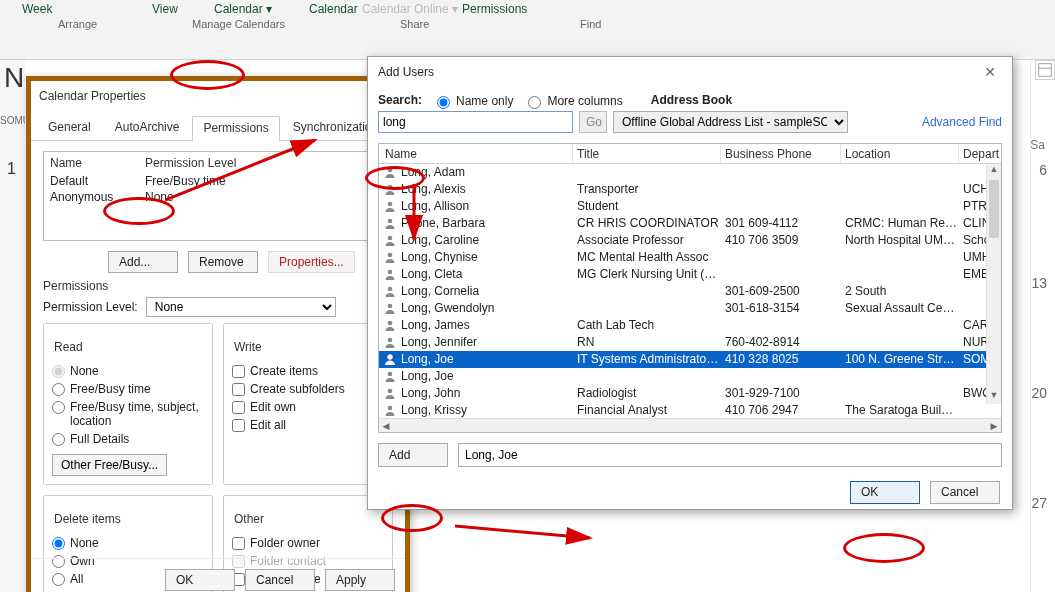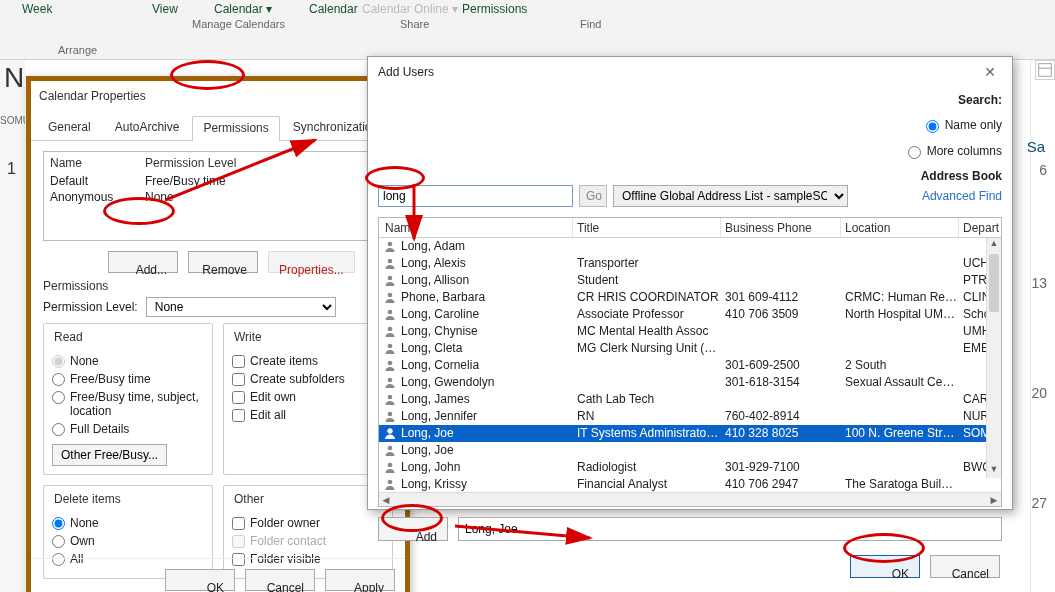--- a/index.html
+++ b/index.html
@@ -51,55 +51,55 @@
 .perm-list {
   border:1px solid #bbb; height:90px; padding:4px 6px; font-size:12px;
 }
 .perm-list .hdr { display:flex; color:#333; margin-bottom:4px; }
 .perm-list .hdr span:first-child { width:95px; }
 .perm-list .row { display:flex; margin-bottom:2px; }
 .perm-list .row span:first-child { width:95px; }
 .btnrow { display:flex; gap:10px; margin:10px 0 6px 65px; }
 .btn {
   min-width:70px; height:22px; font-size:12px; background:#f4f4f4;
-  border:1px solid #a8a8a8; padding:8px 10px; text-align:right; line-height:20px;
+  border:1px solid #a8a8a8; padding:0 10px; text-align:left; line-height:20px;
   cursor:pointer;
 }
 .btn.disabled { color:#b91c1c; border-color:#ddd; cursor:default; }
 .section { margin-top:6px; }
 .section .ttl { font-size:12px; color:#333; margin-bottom:4px; }
 .pl-row { display:flex; align-items:center; gap:8px; margin-bottom:6px; }
 .select {
   border:1px solid #aaa; height:20px; width:190px; font-size:12px; padding:0 4px;
   background:#fff;
 }
 .twocol { display:flex; gap:10px; }
 .box {
-  border:1px solid #ccc; padding:6px 8px 8px; flex:1; border-radius:2px;
+  border:1px solid #ccc; padding:16px 8px 8px; flex:1; border-radius:2px;
 }
 .box .btitle { font-size:12px; color:#333; margin:-14px 0 6px 0; background:#fff; display:inline-block; padding:0 2px;}
 .opt { display:flex; align-items:flex-start; margin:4px 0; font-size:12px; }
 .opt input { margin:1px 5px 0 0; }
 .btn-small { height:22px; padding:0 8px; border:1px solid #a8a8a8; background:#f4f4f4; font-size:12px; cursor:pointer; }
 .dlg-prop .footer {
   position:absolute; left:0; right:0; bottom:0; padding:10px; display:flex;
   justify-content:flex-end; gap:10px; border-top:1px solid #eee;
 }
 
 
 .dlg-users {
   position:absolute; left:367px; top:56px; width:646px; height:454px;
   background:#fff; border:1px solid #9a9a9a; box-shadow:3px 3px 10px rgba(0,0,0,.35);
 }
 .dlg-users .head {
   height:30px; line-height:30px; padding:0 10px; display:flex;
   justify-content:space-between; align-items:center; font-size:12px;
 }
 .search-row {
-  display:flex; align-items:flex-end; gap:10px; padding:6px 10px 2px; font-size:12px;flex-direction:column;
+  display:flex; align-items:flex-start; gap:10px; padding:6px 10px 2px; font-size:12px;
 }
 .search-row .lbl { font-weight:bold; }
 .radio { display:inline-flex; align-items:center; gap:3px; }
 .input-row { display:flex; align-items:center; gap:6px; padding:0 10px 6px; }
 .txt {
   border:1px solid #7a99c8; height:22px; width:195px; font-size:12px; padding:0 4px;
 }
 .go { width:28px; height:22px; font-size:12px; border:1px solid #bbb; background:#eee; color:#888; }
 .select2 { height:22px; border:1px solid #aaa; width:235px; font-size:12px; padding:0 4px; }
 .adv { color:#2a6fc9; cursor:pointer; margin-left:auto; font-size:12px; }
@@ -160,33 +160,33 @@
 </head>
 <body>
 
 <div class="ribbon">
   <span class="word" style="left:22px; top:2px;">Week</span>
   <span class="word" style="left:152px; top:2px;">View</span>
   <span class="word" style="left:214px; top:2px;">Calendar ▾</span>
   <span class="word" style="left:309px; top:2px;">Calendar</span>
   <span class="word" style="left:362px; top:2px; color:#bbb;">Calendar Online ▾</span>
   <span class="word" style="left:462px; top:2px;">Permissions</span>
-  <span class="grp" style="left:58px; top:18px;margin-top:26px;">Arrange</span>
+  <span class="grp" style="left:58px; top:18px;">Arrange</span>
   <span class="grp" style="left:192px; top:18px;">Manage Calendars</span>
   <span class="grp" style="left:400px; top:18px;">Share</span>
   <span class="grp" style="left:580px; top:18px;">Find</span>
 </div>
 
 <div class="n-big">N</div>
 <div class="somu-bar">SOMU</div>
 <div style="position:absolute; left:7px; top:160px; font-size:16px; color:#333;">1</div>
 
 <div class="cal-grid">
   <div class="day-col" style="left:1005px; right:0;">
-    <div style="position:absolute; top:78px; right:10px; font-size:15px; color:#0c4a6e;">Sa</div>
+    <div style="position:absolute; top:78px; right:10px; font-size:12px; color:#737373;">Sa</div>
     <div class="daynum" style="top:102px;">6</div>
     <div class="daynum" style="top:215px;">13</div>
     <div class="daynum" style="top:325px;">20</div>
     <div class="daynum" style="top:435px;">27</div>
   </div>
   <div style="position:absolute; right:0; top:0; width:20px; height:20px; border:1px solid #cfcfcf; background:#fff;">
     <svg viewBox="0 0 20 20">
         <rect x="3" y="3" width="14" height="14" fill="none" stroke="#999"></rect>
         <line x1="3" y1="8" x2="17" y2="8" stroke="#999"></line>
       </svg>

